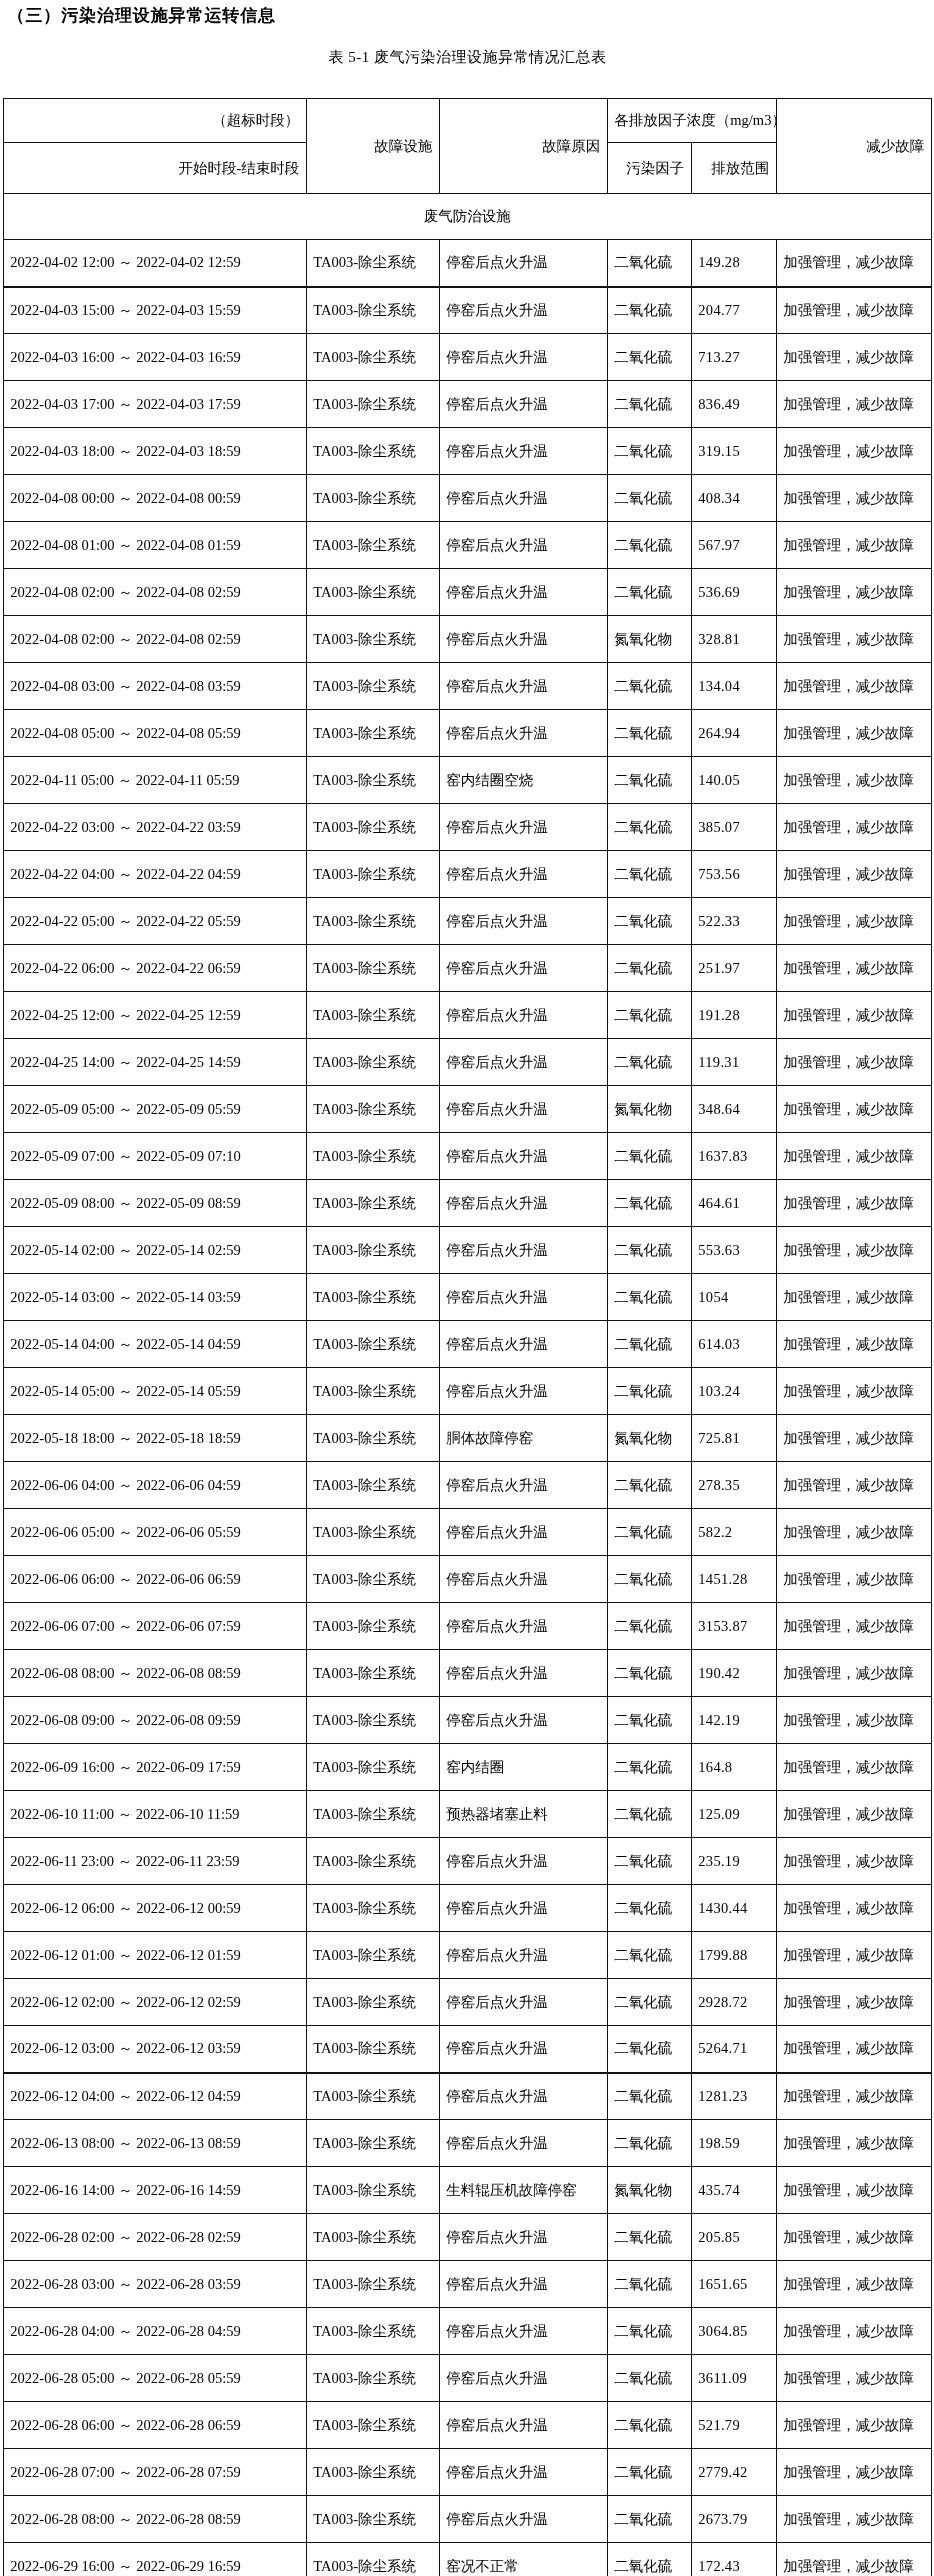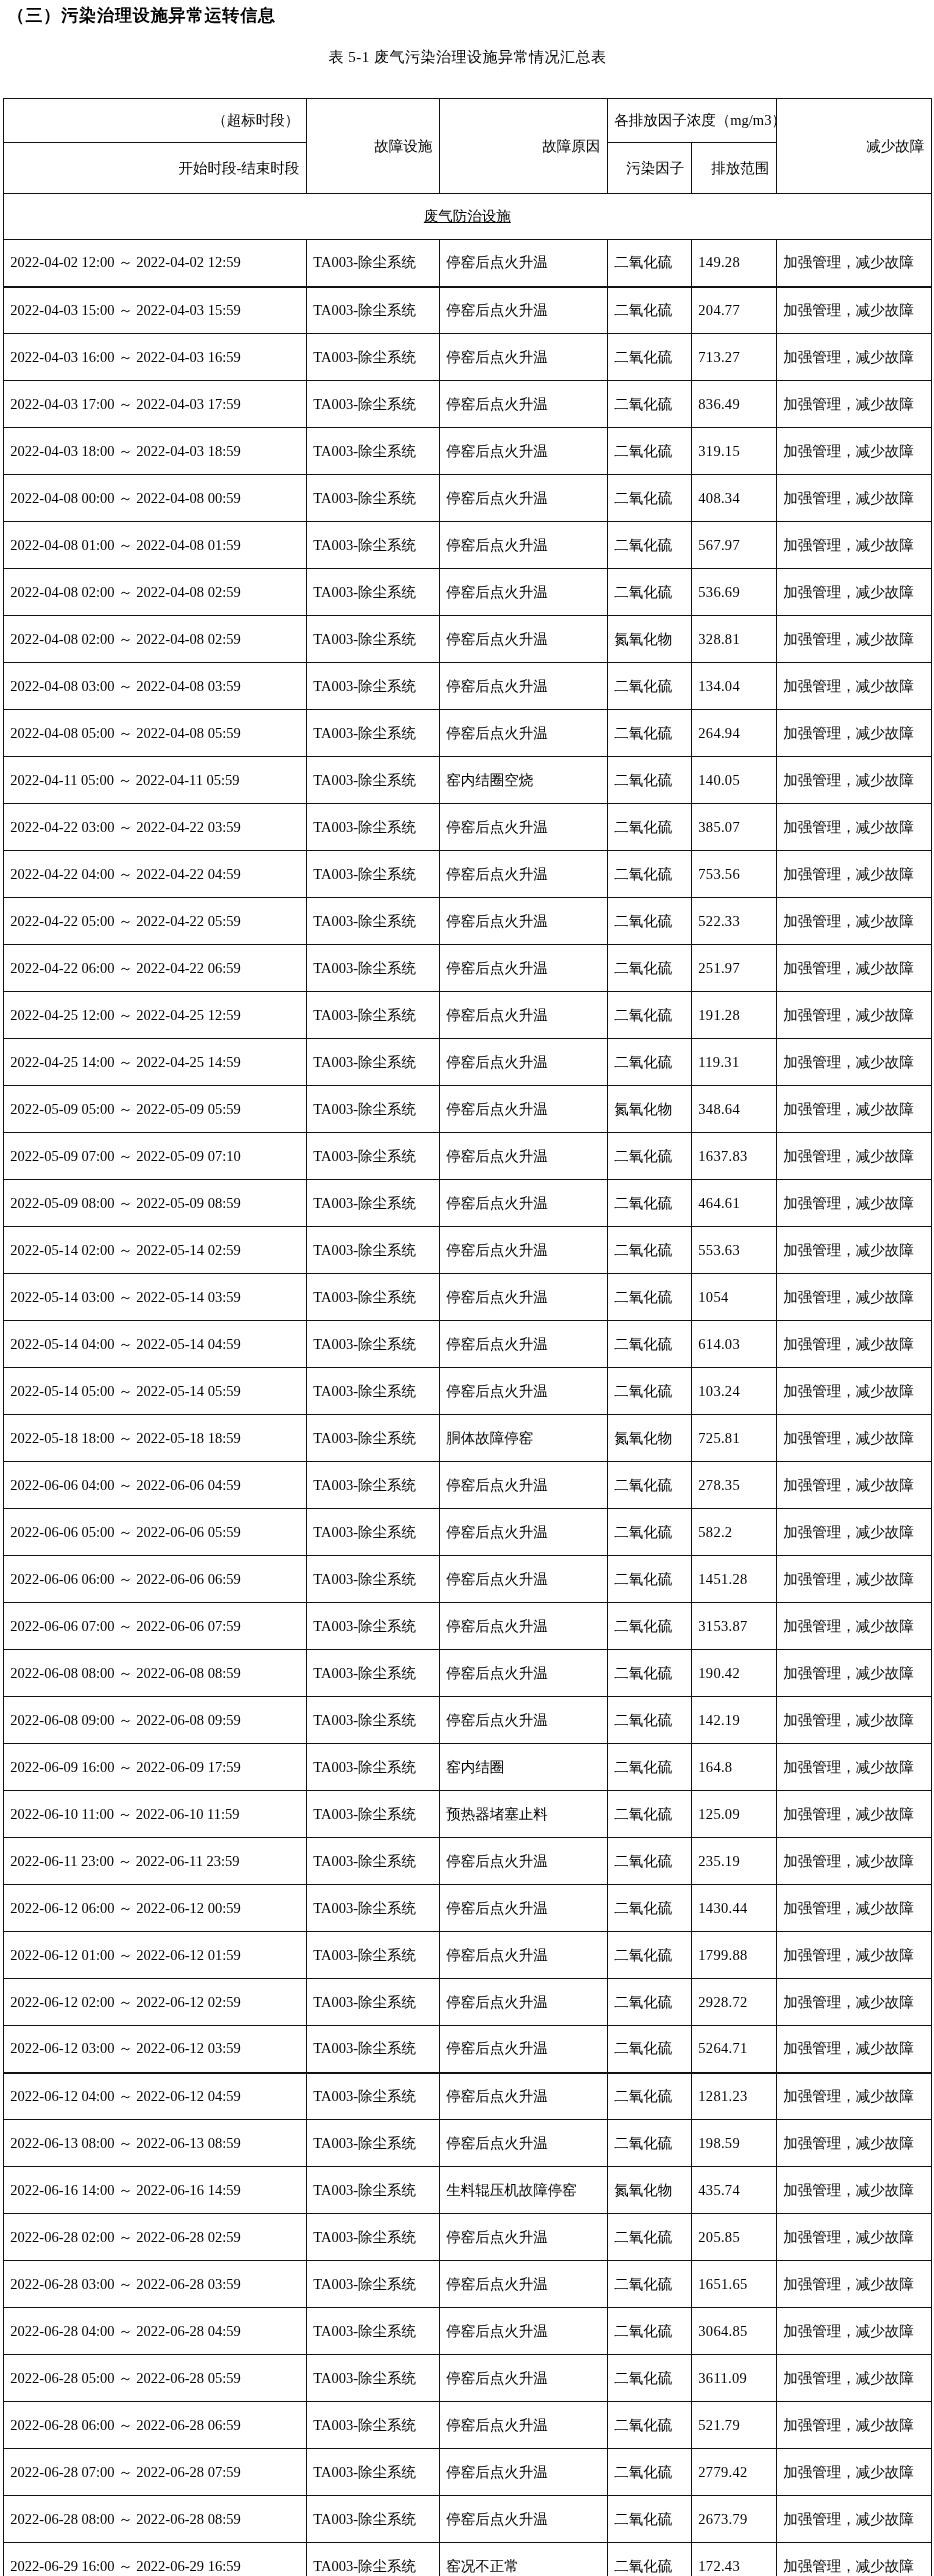--- a/index.html
+++ b/index.html
@@ -48,21 +48,21 @@
     vertical-align: middle;
     overflow: hidden;
     white-space: nowrap;
   }
   
   thead tr.h1 { height: 44px; }
   thead tr.h2 { height: 51px; }
   thead tr.section-row { height: 46px; }
   thead td.center { text-align: right; }
   thead td.left { text-align: right; }
-  tr.section-row td { text-align: center; text-decoration: underline; }
+  tr.section-row td { text-align: center; }
   
   tbody tr { height: 47px; }
   tbody td { text-align: left; }
   tbody td.num { letter-spacing: 0.3px; font-family: Liberation Serif, serif; }
   
   tbody tr:nth-child(2) td { border-top-width: 2.8px; }
   tbody tr:nth-child(40) td { border-top-width: 2.8px; }
 </style>
 </head>
 <body>

